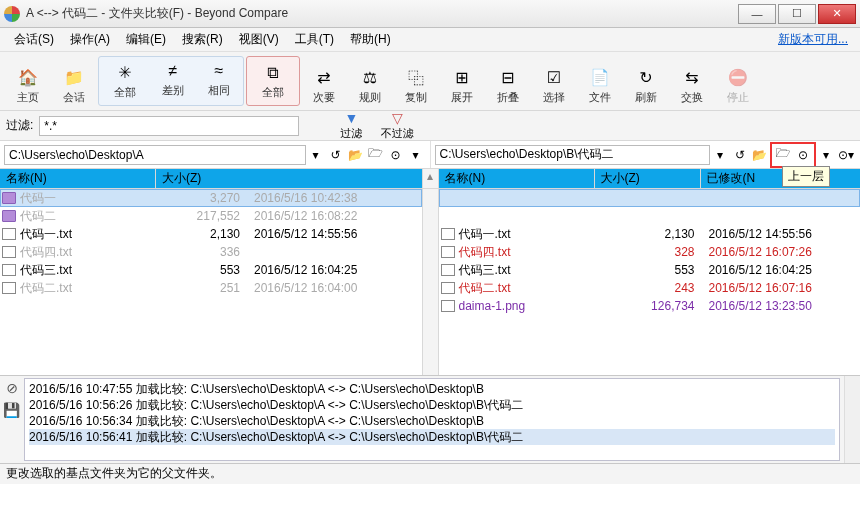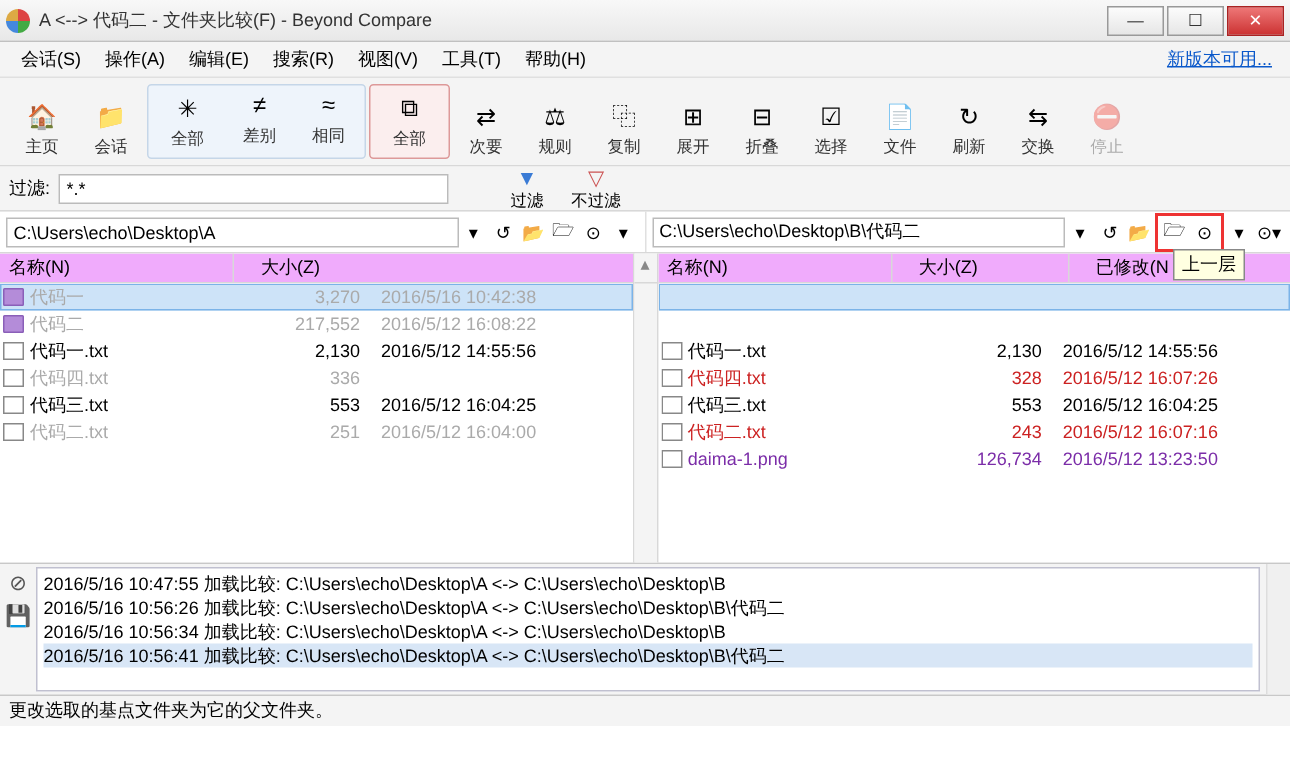--- a/index.html
+++ b/index.html
@@ -28,21 +28,21 @@
 .pathbar { height:28px; display:flex; border-bottom:1px solid #d8d8d8;}
 .pathpane { flex:1; display:flex; align-items:center; gap:0; padding:0 4px; border-right:1px solid #e0e0e0;}
 .pathpane:last-child{border-right:none;}
 .pathpane input { flex:1; border:1px solid #bbb; height:20px; padding:0 4px; font-size:12px;}
 .smbtn { width:20px; height:20px; border:1px solid transparent; display:flex; align-items:center; justify-content:center; font-size:12px; cursor:default;}
 .redbox { border:2px solid #e33; padding:1px; display:flex; position:relative;}
 .tooltip { position:absolute; top:22px; left:10px; background:#ffffe1; border:1px solid #888; padding:1px 5px; font-size:12px; white-space:nowrap; z-index:10;}
 .panes { display:flex; height:206px;}
 .pane { flex:1; border-right:1px solid #d8d8d8; display:flex; flex-direction:column; overflow:hidden;}
 .pane:last-child{border-right:none;}
-.phead { height:20px; background:#f0abfc; border-bottom:1px solid #d8d8d8; display:flex; align-items:center;gap:12px;}
+.phead { height:20px; background:#0ea5e9; border-bottom:1px solid #d8d8d8; display:flex; align-items:center;}
 .phead .col { border-right:1px solid #d8d8d8; padding:0 6px; font-size:12px; height:100%; display:flex; align-items:center;}
 .phead .col:last-child{border-right:none;}
 .plist { flex:1; overflow:auto; background:#fff;}
 .row { height:18px; display:flex; align-items:center; padding:0 2px;}
 .row .c-name { display:flex; align-items:center; gap:4px; overflow:hidden;}
 .row .fi { width:14px; height:12px;}
 .fi-folder { background:#b48cd9; border:1px solid #8a5fb8; border-radius:1px;}
 .fi-file { background:#fff; border:1px solid #888;}
 .row.sel { background:#cde3f8; box-shadow:inset 0 0 0 1px #7bb3e8;}
 .row.ghost .c-name,.row.ghost .c-size,.row.ghost .c-date{color:#aaa;}

